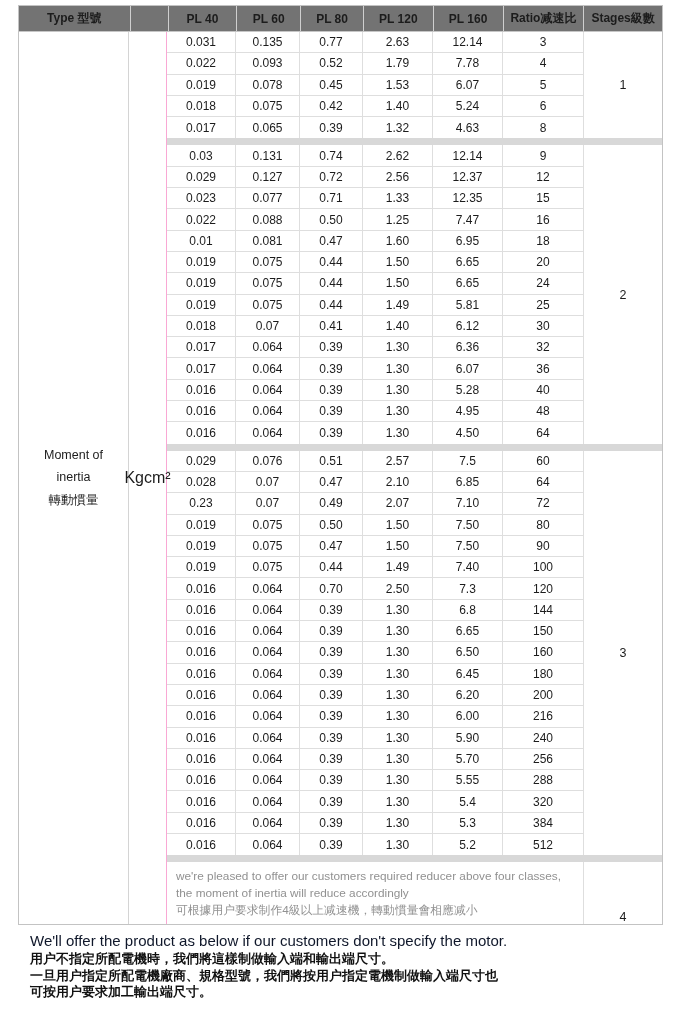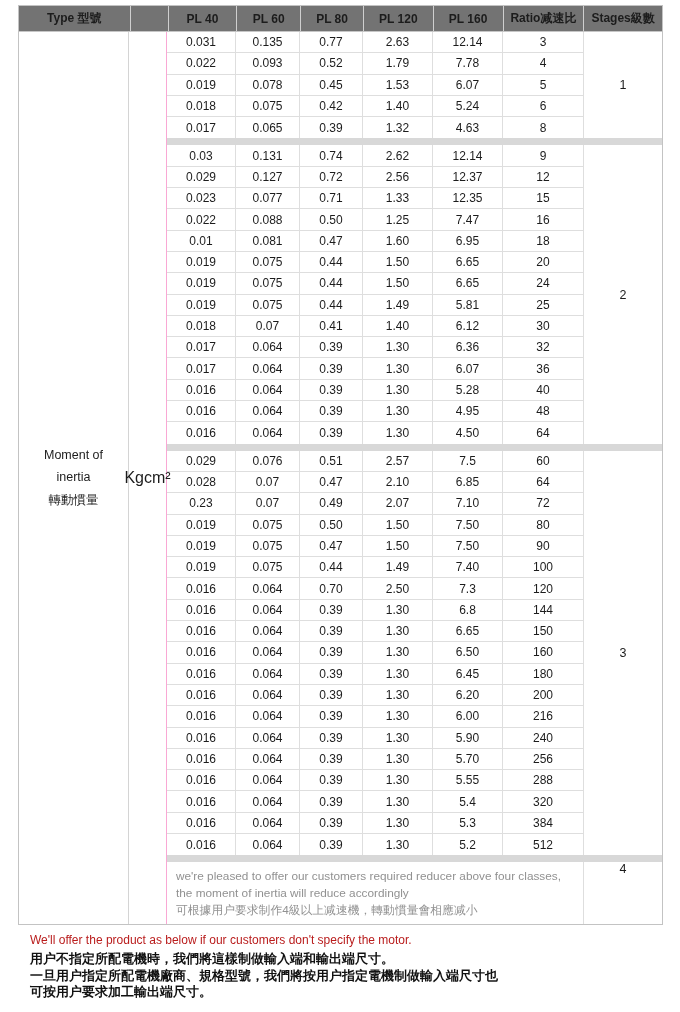--- a/index.html
+++ b/index.html
@@ -98,43 +98,43 @@
   .c5 { width: 81px; }
   .stage-col {
     width: 78px;
     display: flex;
     align-items: center;
     justify-content: center;
     font-size: 12.5px;
   }
   .band { height: 7px; background: #d8d8d8; }
 
-  .note-row { display: flex; align-items: flex-start; }
+  .note-row { display: flex; align-items: flex-end; }
   .note {
     width: 417px;
     min-height: 56px;
     padding: 6px 8px 6px 9px;
     border-right: 1px solid #dedede;
     color: #919191;
     font-size: 11.8px;
     line-height: 1.38;
   }
   .note-zh { margin-top: 1px; }
 
   
   .footer {
     position: absolute;
     left: 30px;
     top: 932px;
     width: 630px;
   }
   .footer p.en {
-    font-size: 12px;
+    font-size: 15px;
     line-height: 17px;
-    color: #b91c1c;
+    color: #0f172a;
   }
   .footer p.zh {
     font-size: 13px;
     line-height: 16.5px;
     font-weight: 600;
     color: #111111;
   }
   .footer p.zh.first { margin-top: 2px; }
 </style>
 </head>

